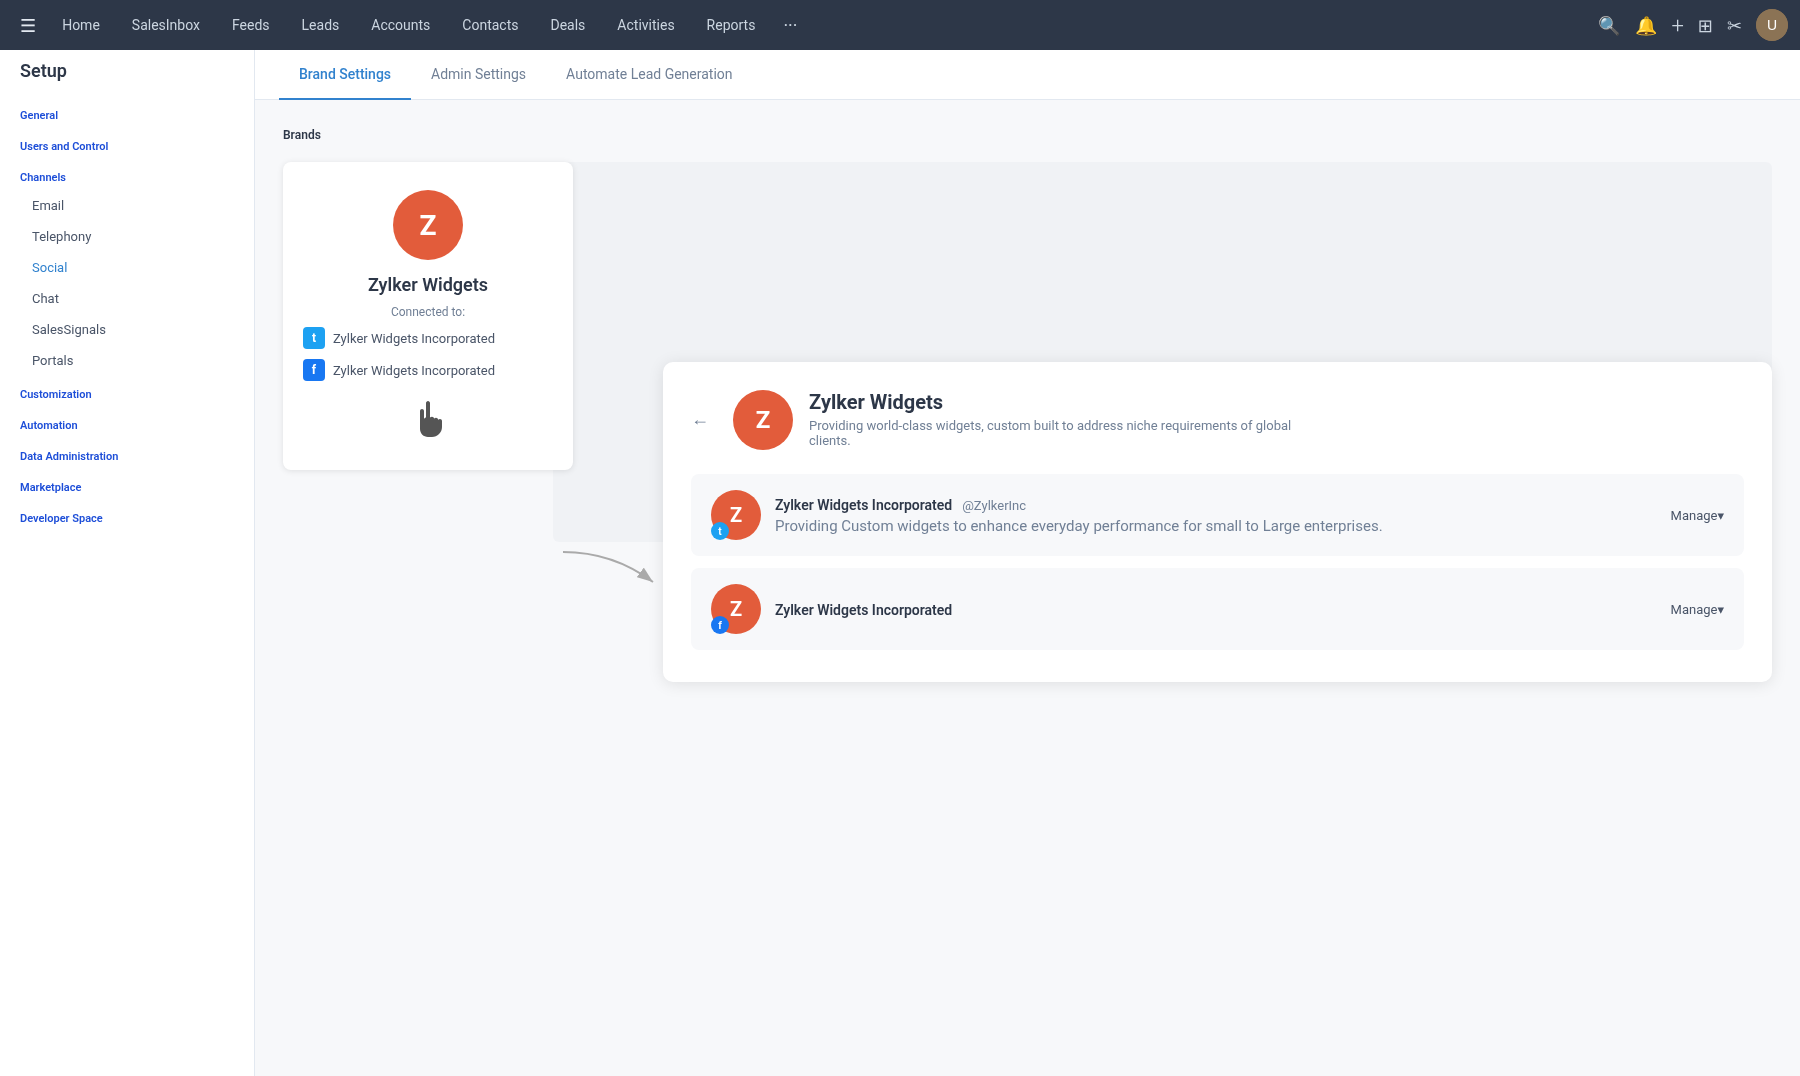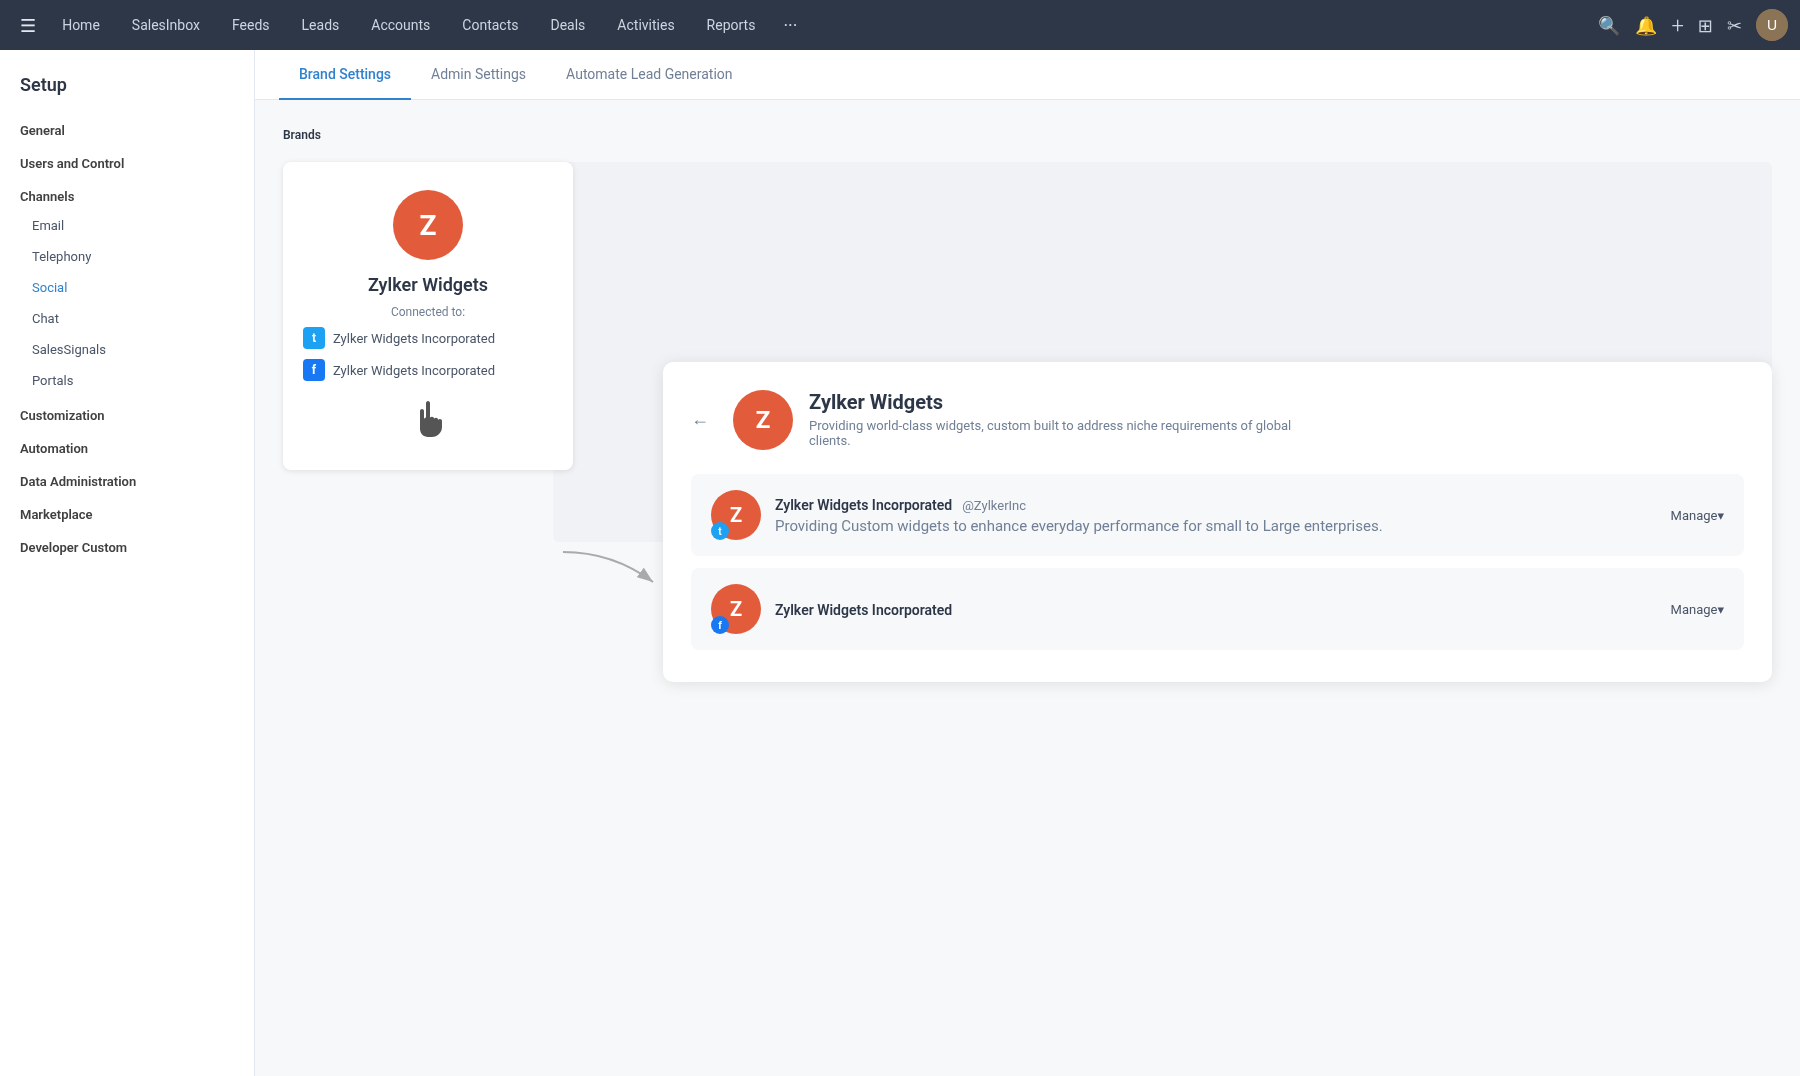--- a/index.html
+++ b/index.html
@@ -25,28 +25,28 @@
       background: #8b7355; display: flex; align-items: center; justify-content: center;
       color: white; font-size: 13px; cursor: pointer; overflow: hidden;
     }
 
     
     .layout { display: flex; margin-top: 50px; height: calc(1076px - 50px); }
 
     
     .sidebar {
       width: 255px; background: #fff; border-right: 1px solid #e2e8f0;
-      padding: 24px 0; overflow-y: auto; flex-shrink: 0;
+      padding: 10px 0; overflow-y: auto; flex-shrink: 0;
     }
     .sidebar-title {
       font-size: 18px; font-weight: 600; color: #2d3748;
       padding: 0 20px 16px 20px;
     }
     .sidebar-section-label {
-      font-size: 13px; font-weight: 600; color: #404040;
+      font-size: 11px; font-weight: 600; color: #1d4ed8;
       padding: 12px 20px 6px 20px;
     }
     .sidebar-item {
       font-size: 13px; color: #4a5568;
       padding: 8px 20px 8px 32px; cursor: pointer;
     }
     .sidebar-item.active { color: #3182ce; }
 
     
     .main-content { flex: 1; overflow-y: auto; background: #f7f8fa; }
@@ -195,21 +195,21 @@
     <div class="sidebar-item">Telephony</div>
     <div class="sidebar-item active">Social</div>
     <div class="sidebar-item">Chat</div>
     <div class="sidebar-item">SalesSignals</div>
     <div class="sidebar-item">Portals</div>
 
     <div class="sidebar-section-label">Customization</div>
     <div class="sidebar-section-label">Automation</div>
     <div class="sidebar-section-label">Data Administration</div>
     <div class="sidebar-section-label">Marketplace</div>
-    <div class="sidebar-section-label">Developer Custom</div>
+    <div class="sidebar-section-label">Developer Space</div>
   </aside>
 
   <main class="main-content">
 
     <div class="tabs-bar">
       <div class="tab active">Brand Settings</div>
       <div class="tab">Admin Settings</div>
       <div class="tab">Automate Lead Generation</div>
     </div>
 

